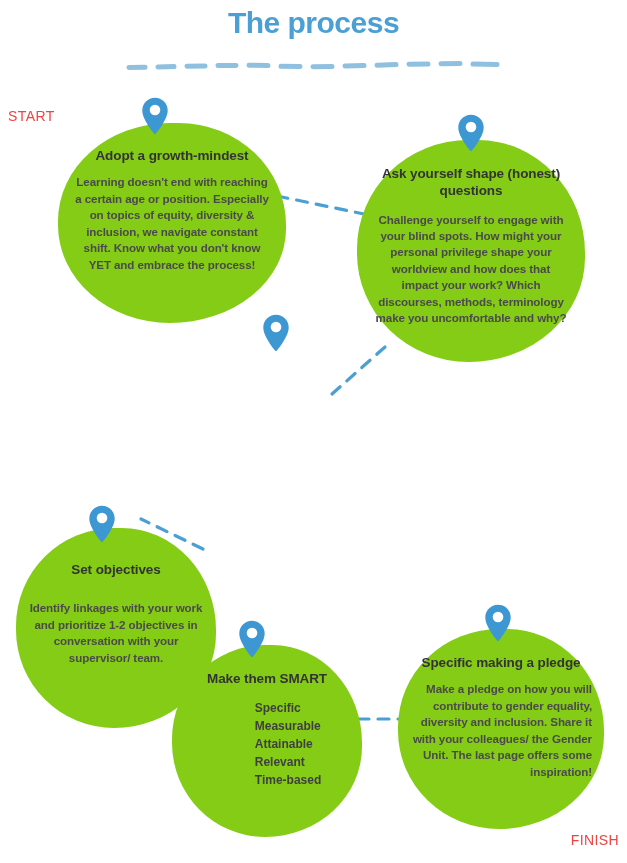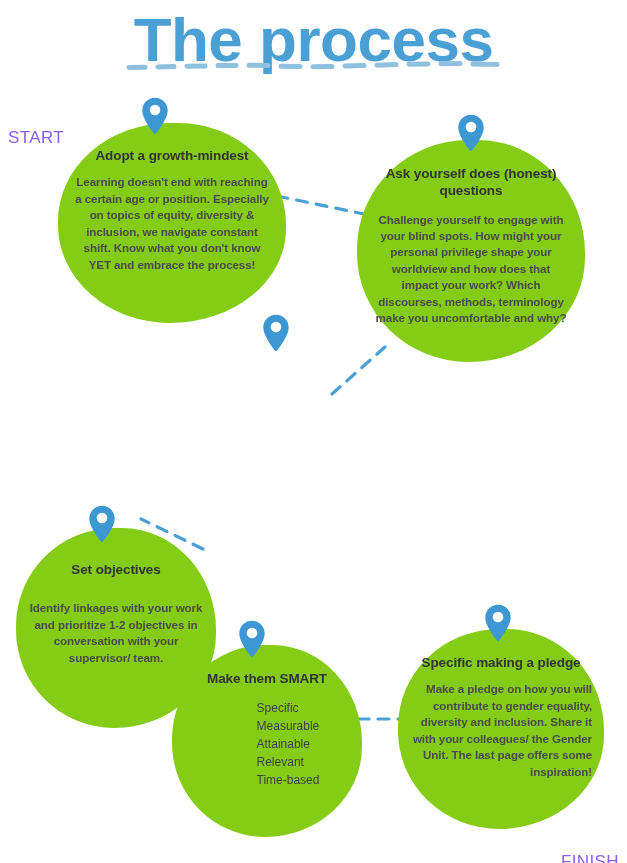--- a/index.html
+++ b/index.html
@@ -23,43 +23,42 @@
     height: 863px;
   }
 
   
   .title {
     position: absolute;
     left: 0;
     top: 6px;
     width: 627px;
     text-align: center;
-    font-size: 62px;
+    font-size: 30px;
     font-weight: 900;
     letter-spacing: -0.5px;
     color: #4a9fd5;
     line-height: 1.1;
   }
   .title-underline {
     position: absolute;
     left: 125px;
     top: 57px;
     width: 377px;
     height: 16px;
   }
 
   
   .edge-label {
     position: absolute;
-    font-size: 17px;
+    font-size: 14px;
     font-weight: 400;
-    color: #8b5cf6;
+    color: #ef4444;
     letter-spacing: 0.4px;
     white-space: nowrap;
-    margin-top: 20px;
   }
   .start-label { left: 8px;  top: 108px; }
   .finish-label { right: 8px; top: 832px; }
 
   
   .connectors {
     position: absolute;
     left: 0;
     top: 0;
     width: 627px;
@@ -89,21 +88,21 @@
   }
   .node-body {
     font-size: 11.6px;
     font-weight: 600;
     line-height: 1.42;
     color: #4a4a4a;
     letter-spacing: -0.1px;
   }
   .node-list {
     font-size: 12px;
-    font-weight: 400;
+    font-weight: 700;
     line-height: 1.5;
     color: #3f3f3f;
     text-align: left;
   }
 
   
   .pin {
     position: absolute;
     width: 28px;
     height: 38px;
@@ -193,21 +192,21 @@
   <div class="node" id="node-growth-mindset">
     <div class="node-title">Adopt a growth-mindest</div>
     <div class="node-body">Learning doesn't end with reaching a certain age or position. Especially on topics of equity, diversity &amp; inclusion, we navigate constant shift. Know what you don't know YET and embrace the process!</div>
   </div>
   <svg class="pin" id="pin-growth-mindset" viewBox="0 0 28 38" xmlns="http://www.w3.org/2000/svg">
     <path d="M14 0.8C6.9 0.8 1.3 6.4 1.3 13.4c0 8.6 10.1 21.1 12 23.4 0.4 0.5 1 0.5 1.4 0 1.9-2.3 12-14.8 12-23.4C26.7 6.4 21.1 0.8 14 0.8z" fill="#3d97d2"></path>
     <circle cx="14" cy="13" r="5.3" fill="#ffffff"></circle>
   </svg>
 
   <div class="node" id="node-honest-questions">
-    <div class="node-title">Ask yourself does (honest) questions</div>
+    <div class="node-title">Ask yourself shape (honest) questions</div>
     <div class="node-body">Challenge yourself to engage with your blind spots. How might your personal privilege shape your worldview and how does that impact your work? Which discourses, methods, terminology make you uncomfortable and why?</div>
   </div>
   <svg class="pin" id="pin-honest-questions" viewBox="0 0 28 38" xmlns="http://www.w3.org/2000/svg">
     <path d="M14 0.8C6.9 0.8 1.3 6.4 1.3 13.4c0 8.6 10.1 21.1 12 23.4 0.4 0.5 1 0.5 1.4 0 1.9-2.3 12-14.8 12-23.4C26.7 6.4 21.1 0.8 14 0.8z" fill="#3d97d2"></path>
     <circle cx="14" cy="13" r="5.3" fill="#ffffff"></circle>
   </svg>
 
   <svg class="pin" id="pin-seek-support" viewBox="0 0 28 38" xmlns="http://www.w3.org/2000/svg">
     <path d="M14 0.8C6.9 0.8 1.3 6.4 1.3 13.4c0 8.6 10.1 21.1 12 23.4 0.4 0.5 1 0.5 1.4 0 1.9-2.3 12-14.8 12-23.4C26.7 6.4 21.1 0.8 14 0.8z" fill="#3d97d2"></path>
     <circle cx="14" cy="13" r="5.3" fill="#ffffff"></circle>

